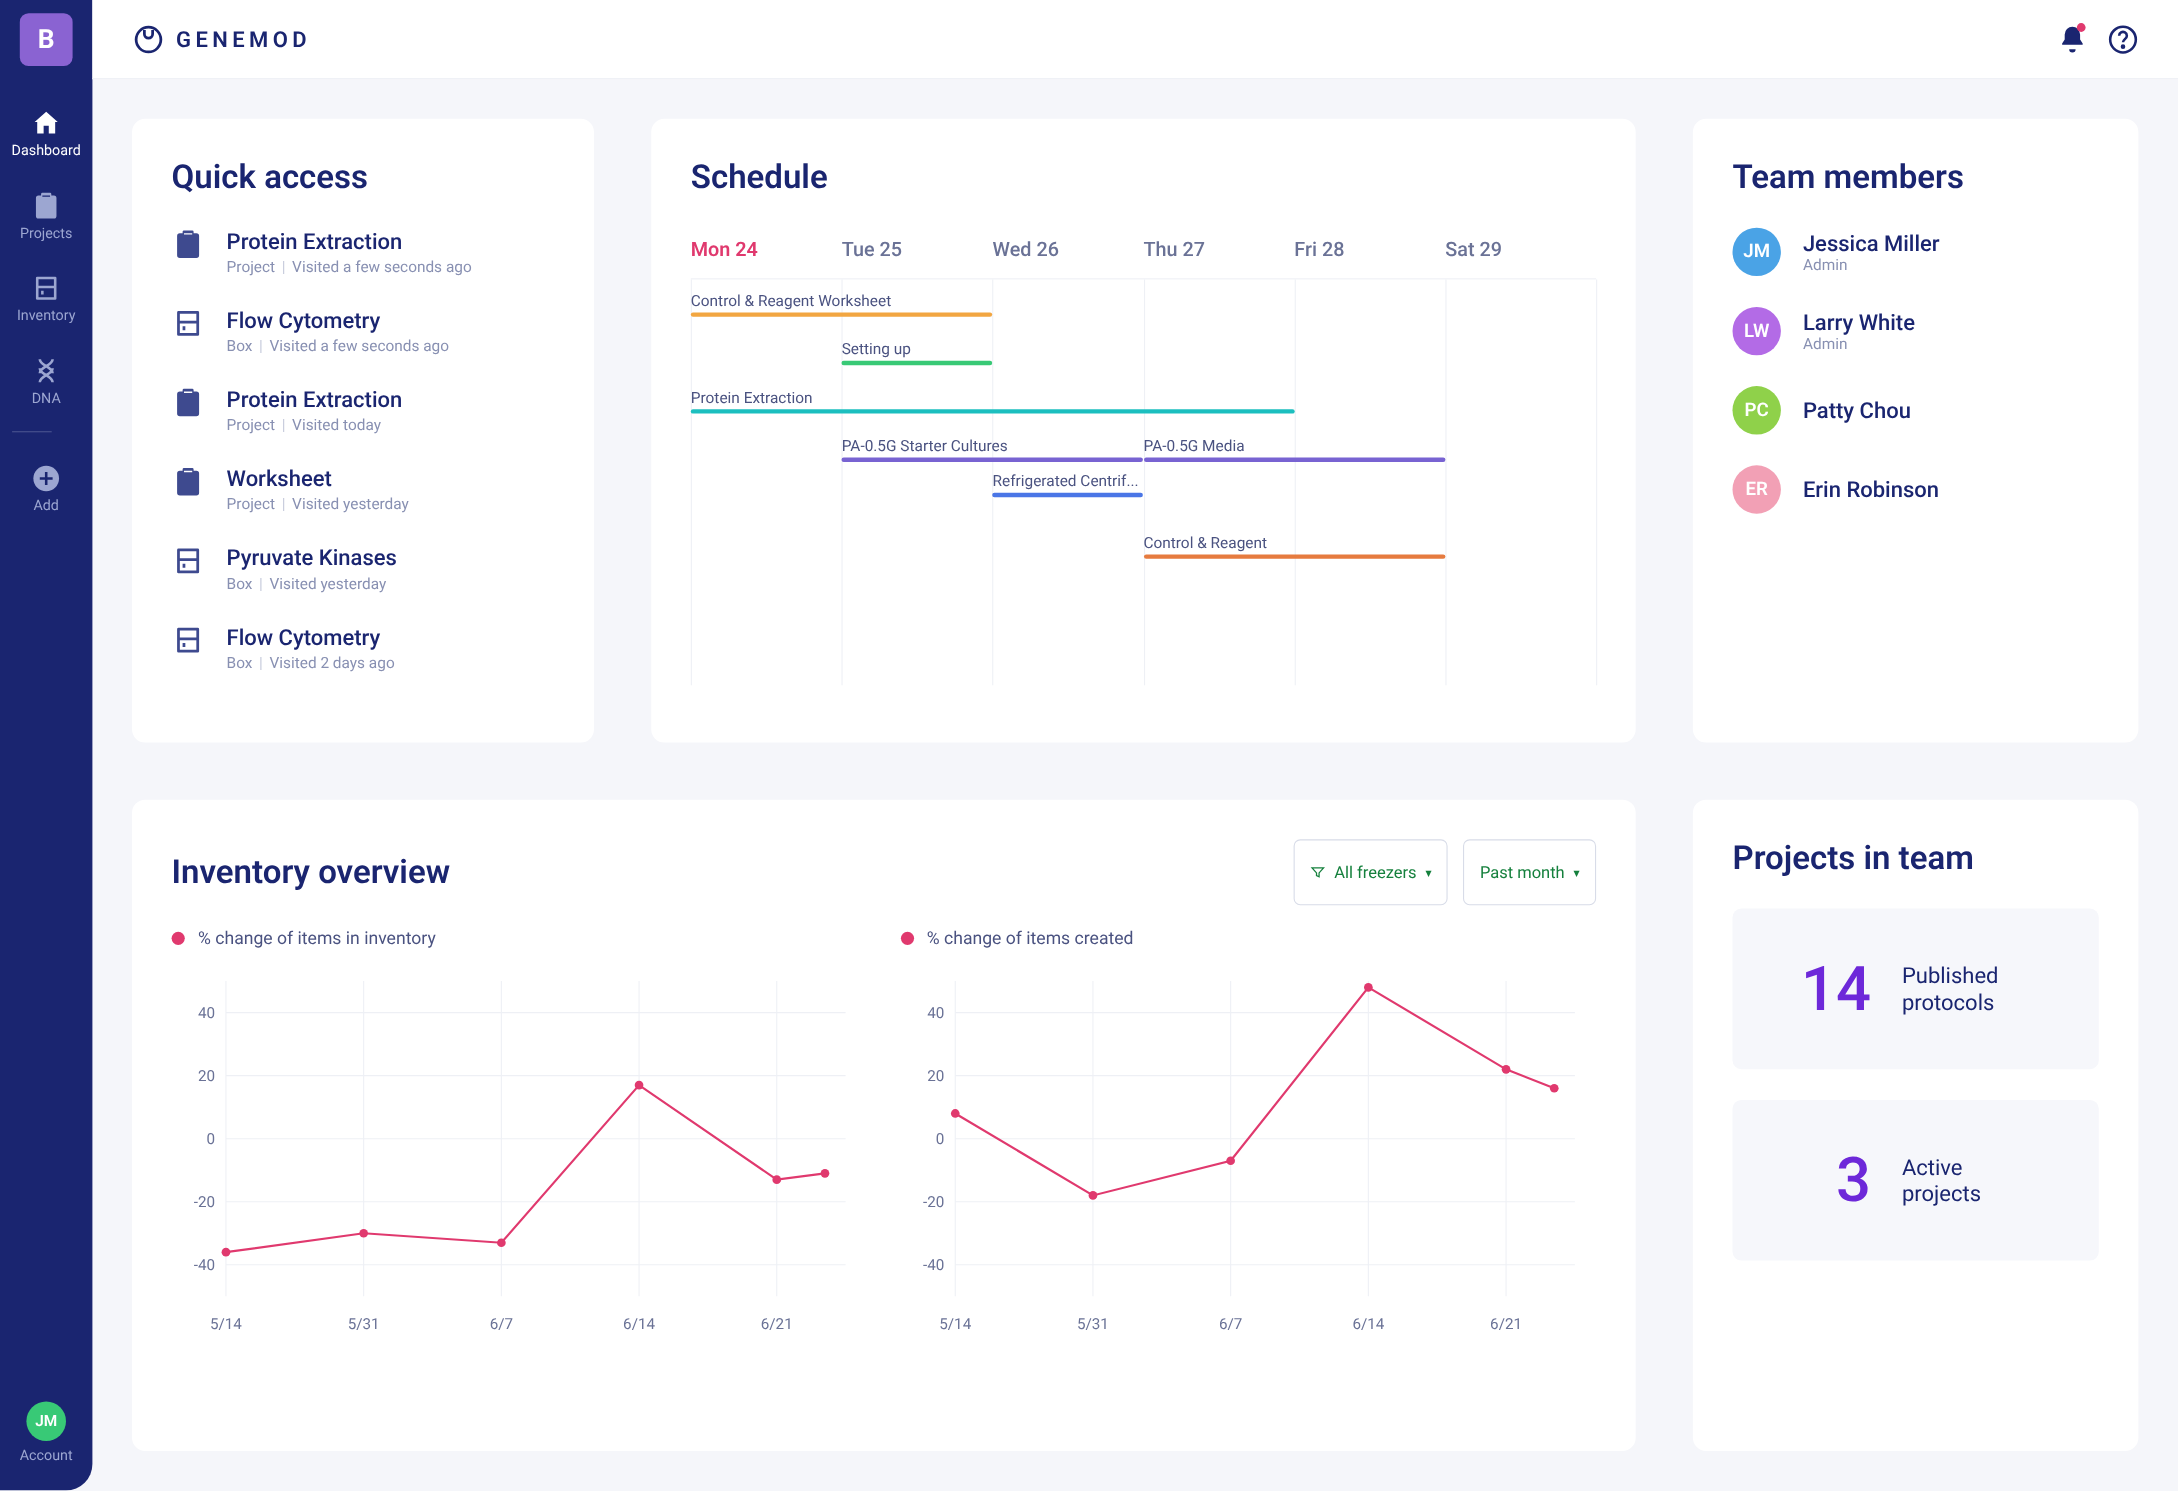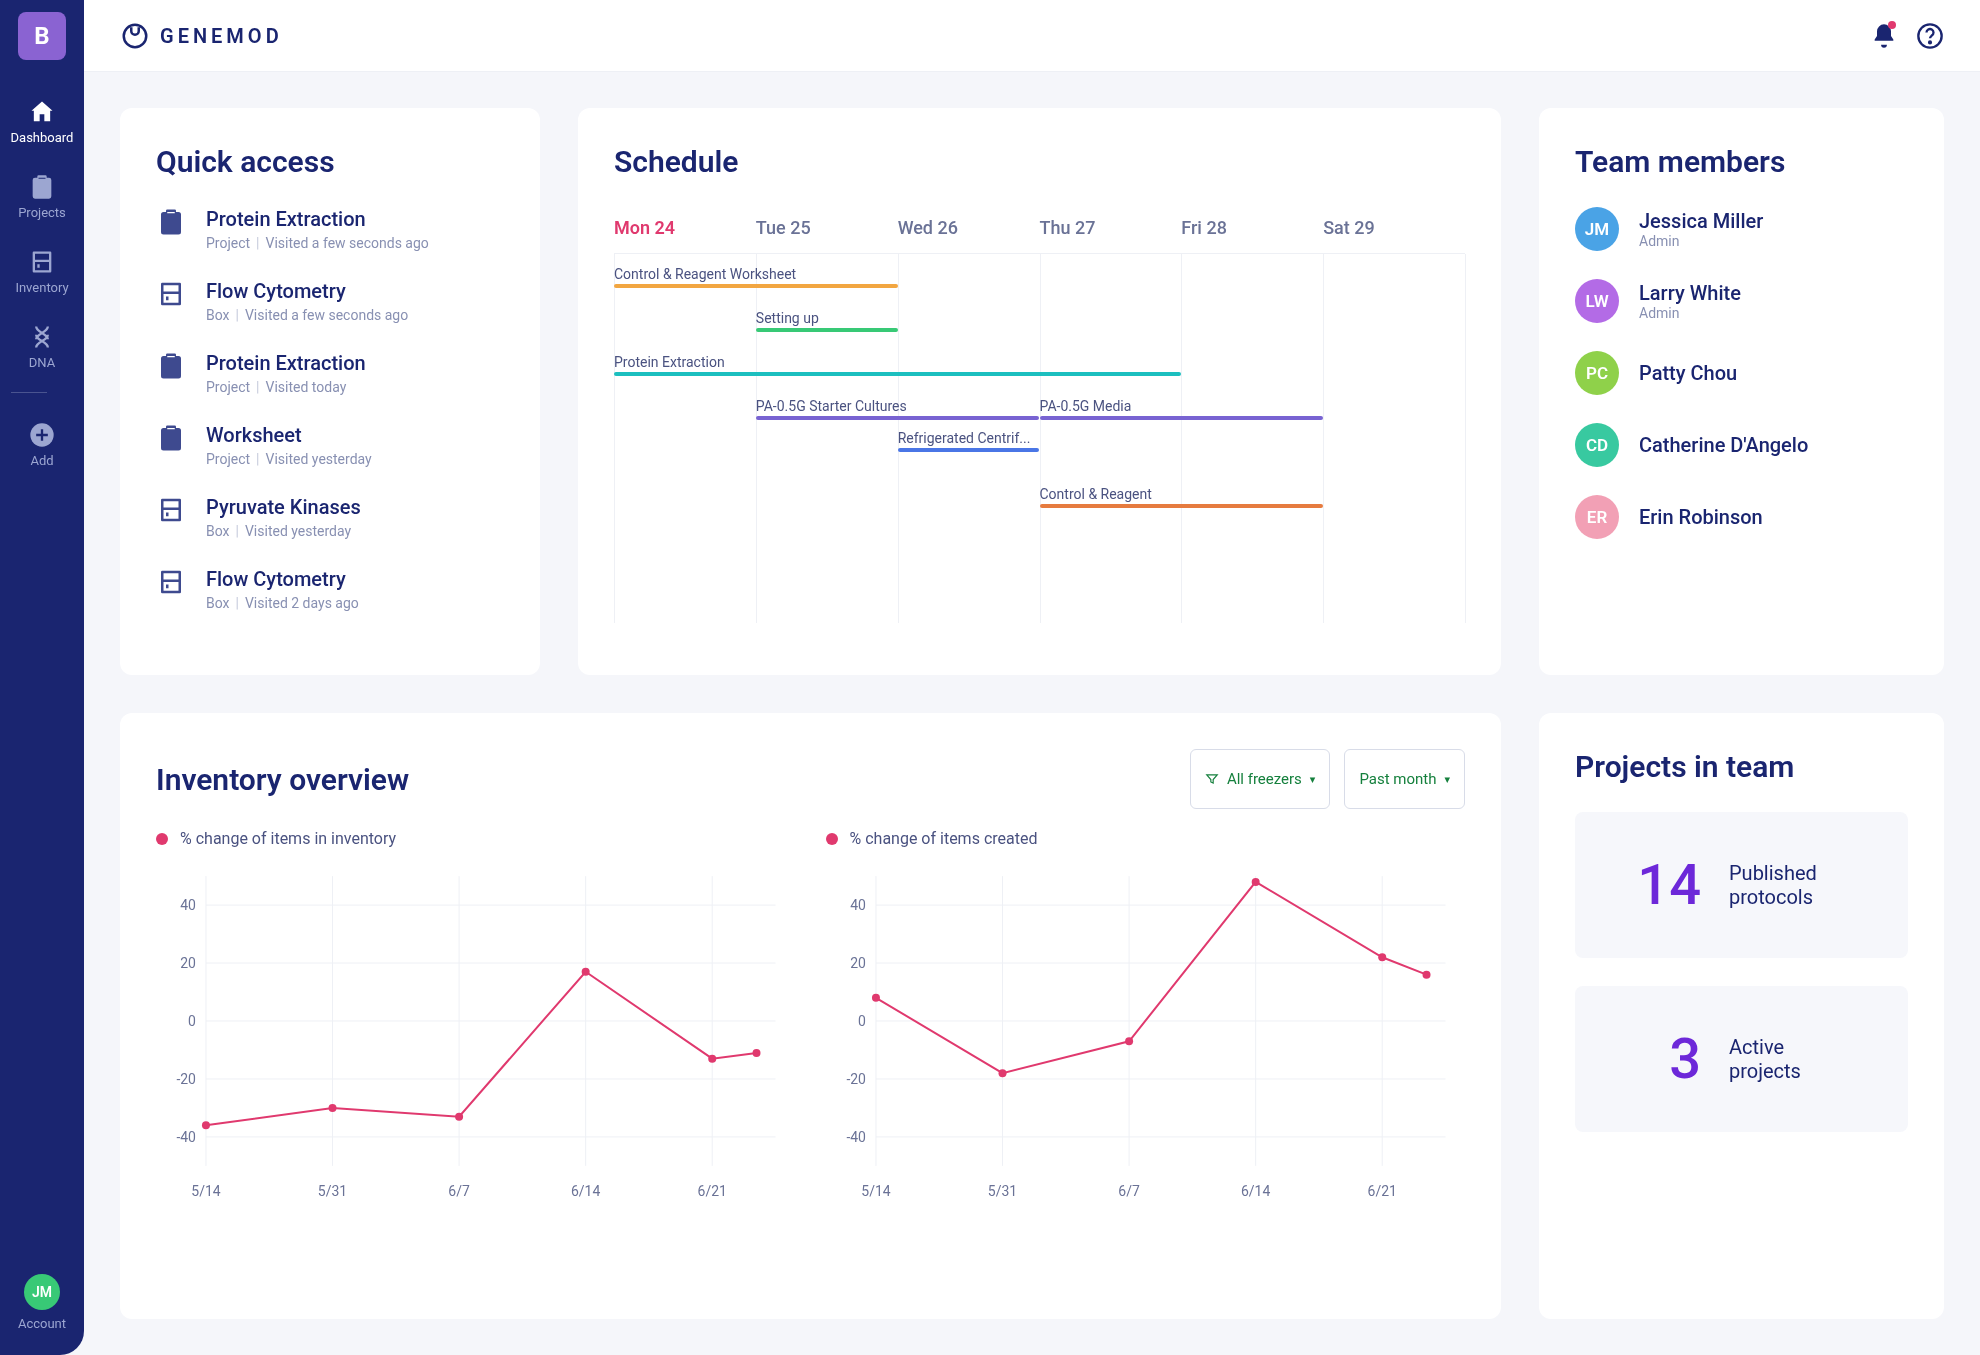--- a/index.html
+++ b/index.html
@@ -14,21 +14,21 @@
 .sidebar-spacer { flex: 1; }
 .sidebar-account { display: flex; flex-direction: column; align-items: center; color: #9ca6d1; font-size: 13px; padding-bottom: 24px; cursor: pointer; }
 .avatar-sm { width: 36px; height: 36px; border-radius: 50%; background: #38c976; color: #fff; display: flex; align-items: center; justify-content: center; font-weight: 600; font-size: 14px; margin-bottom: 6px; }
 .main { flex: 1; display: flex; flex-direction: column; }
 .topbar { height: 72px; background: #fff; display: flex; align-items: center; padding: 16px 36px; border-bottom: 1px solid #eef0f5; }
 .brand { display: flex; align-items: center; gap: 10px; color: #1a2570; font-size: 20px; letter-spacing: 4px; font-weight: 600; }
 .brand-icon { width: 30px; height: 30px; }
 .topbar-spacer { flex: 1; }
 .top-icon { width: 28px; height: 28px; margin-left: 18px; cursor: pointer; color: #1a2570; position: relative; }
 .notif-dot { position: absolute; top: -1px; right: 2px; width: 8px; height: 8px; border-radius: 50%; background: #e0396e; }
-.content { flex: 1; padding: 36px; display: grid; grid-template-columns: 420px 1fr 405px; grid-template-rows: auto 1fr; gap: 38px; }
+.content { flex: 1; padding: 36px; display: grid; grid-template-columns: 420px 1fr 405px; grid-template-rows: auto 1fr; gap: 52px; }
 .card { background: #fff; border-radius: 12px; padding: 36px; }
 .card h2 { color: #1a2570; font-size: 30px; font-weight: 600; margin-bottom: 28px; }
 .qa-item { display: flex; gap: 20px; margin-bottom: 28px; align-items: flex-start; cursor: pointer; }
 .qa-icon { width: 30px; height: 34px; color: #3e4a8f; flex-shrink: 0; }
 .qa-title { color: #1a2570; font-size: 20px; font-weight: 500; }
 .qa-meta { color: #8890b2; font-size: 14px; margin-top: 4px; }
 .qa-sep { color: #c6cbdc; margin: 0 6px; }
 .schedule-card { grid-column: 2 / 3; }
 .sched-grid { position: relative; height: 420px; padding-top: 10px; }
 .sched-cols { display: flex; height: 36px; }
@@ -264,26 +264,20 @@
                 <div class="team-role">Admin</div>
               </div>
             </div>
             <div class="team-row">
               <div class="team-avatar" style="background:#8fd14a">PC</div>
               <div>
                 <div class="team-name">Patty Chou</div>
               </div>
             </div>
             <div class="team-row">
-              <div class="team-avatar" style="background:#38c9a0">CD</div>
-              <div>
-                <div class="team-name">Catherine D'Angelo</div>
-              </div>
-            </div>
-            <div class="team-row">
               <div class="team-avatar" style="background:#f2a0b5">ER</div>
               <div>
                 <div class="team-name">Erin Robinson</div>
               </div>
             </div>
           </div>
       </div>
 
       <div class="card inv-card">
         <div class="inv-head">

